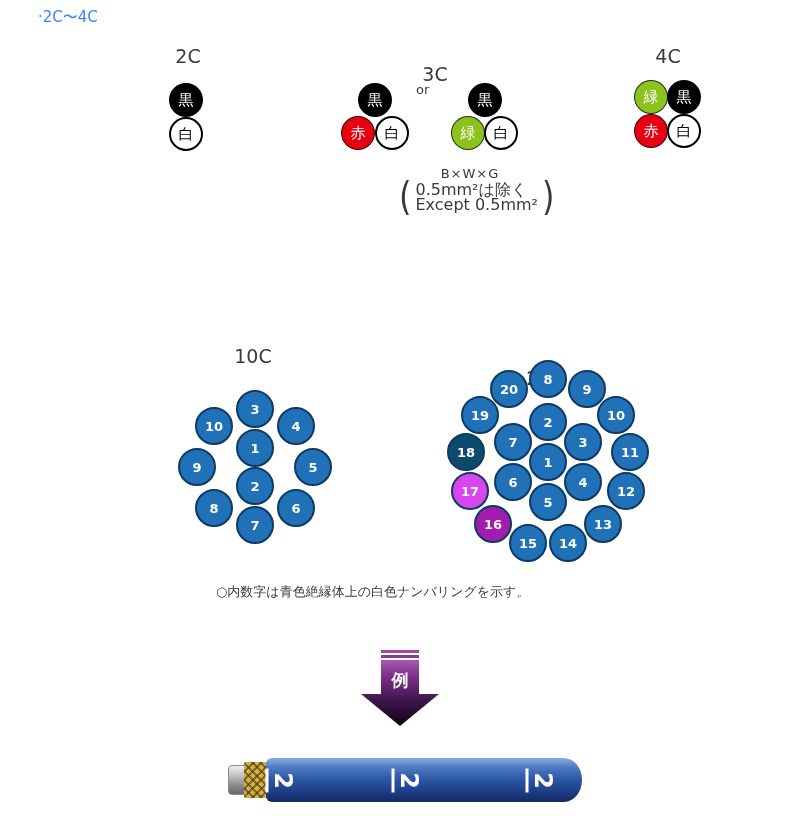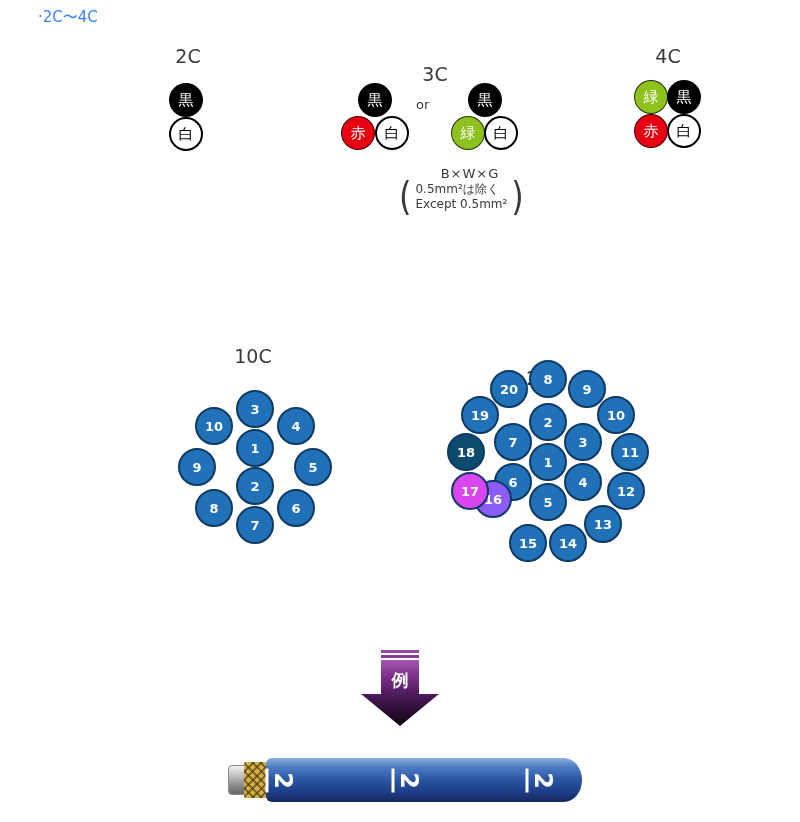--- a/index.html
+++ b/index.html
@@ -14,28 +14,28 @@
   #lbl-2c  { left:160px; top:45px; }
   #lbl-3c  { left:407px; top:63px; }
   #lbl-4c  { left:640px; top:45px; }
   #lbl-10c { left:225px; top:345px; }
   #lbl-20c { left:517px; top:323px;margin-top:44px; }
 
   .core { position:absolute; width:34px; height:34px; border-radius:50%;
           display:flex; align-items:center; justify-content:center;
           font-size:15px; box-sizing:border-box; }
 
-  .or-text { position:absolute; left:416px; top:97px; font-size:13px; color:#3a3a3a; }
+  .or-text { position:absolute; left:416px; top:82px; font-size:13px; color:#3a3a3a; }
 
   .formula { position:absolute; left:410px; top:166px; width:120px; text-align:center;
              font-size:13px; color:#3a3a3a; letter-spacing:1px; }
 
   .paren-note { position:absolute; left:399px; top:181px; display:flex; align-items:center; color:#3a3a3a; }
   .paren { font-size:32px; line-height:1; transform:scaleY(1.2); color:#3a3a3a; }
-  .paren-lines { display:flex; flex-direction:column; font-size:12px; line-height:15px; padding:0 4px; }
+  .paren-lines { display:flex; flex-direction:column; font-size:16px; line-height:15px; padding:0 4px; }
 
   .num-core { position:absolute; width:38px; height:38px; border-radius:50%;
               box-sizing:border-box; border:2px solid #0e3a63; color:#fff;
               display:flex; align-items:center; justify-content:center;
               font-size:13px; font-weight:bold; }
 
   .note { position:absolute; left:216px; top:583px; font-size:13px; color:#3a3a3a; }
 
   #arrow { position:absolute; left:358px; top:650px; }
 
@@ -121,27 +121,28 @@
       <div class="num-core" style="left: 494px; top: 463px; background: rgb(32, 113, 184); border-color: rgb(14, 58, 99);">6</div>
       <div class="num-core" style="left: 494px; top: 423px; background: rgb(32, 113, 184); border-color: rgb(14, 58, 99);">7</div>
       <div class="num-core" style="left: 529px; top: 360px; background: rgb(32, 113, 184); border-color: rgb(14, 58, 99);">8</div>
       <div class="num-core" style="left: 568px; top: 370px; background: rgb(32, 113, 184); border-color: rgb(14, 58, 99);">9</div>
       <div class="num-core" style="left: 597px; top: 396px; background: rgb(32, 113, 184); border-color: rgb(14, 58, 99);">10</div>
       <div class="num-core" style="left: 611px; top: 433px; background: rgb(32, 113, 184); border-color: rgb(14, 58, 99);">11</div>
       <div class="num-core" style="left: 607px; top: 472px; background: rgb(32, 113, 184); border-color: rgb(14, 58, 99);">12</div>
       <div class="num-core" style="left: 584px; top: 505px; background: rgb(32, 113, 184); border-color: rgb(14, 58, 99);">13</div>
       <div class="num-core" style="left: 549px; top: 524px; background: rgb(32, 113, 184); border-color: rgb(14, 58, 99);">14</div>
       <div class="num-core" style="left: 509px; top: 524px; background: rgb(32, 113, 184); border-color: rgb(14, 58, 99);">15</div>
-      <div class="num-core" style="left: 474px; top: 480px; background: #8b5cf6; border-color: rgb(14, 58, 99);">16</div>
+      <div class="num-core" style="left: 474px; top: 505px; background: #a21caf; border-color: rgb(14, 58, 99);">16</div>
       <div class="num-core" style="left: 451px; top: 472px; background: #d946ef; border-color: rgb(14, 58, 99);">17</div>
       <div class="num-core" style="left: 447px; top: 433px; background: #0c4a6e; border-color: rgb(14, 58, 99);">18</div>
       <div class="num-core" style="left: 461px; top: 396px; background: rgb(32, 113, 184); border-color: rgb(14, 58, 99);">19</div>
       <div class="num-core" style="left: 490px; top: 370px; background: rgb(32, 113, 184); border-color: rgb(14, 58, 99);">20</div>
     </div>
 
+  <div class="note">○内数字は青色絶縁体上の白色ナンバリングを示す。</div>
 
   <svg id="arrow" width="84" height="78" viewBox="0 0 84 78">
     <defs>
       <linearGradient id="agrad" x1="0" y1="0" x2="0" y2="1">
         <stop offset="0" stop-color="#a55ab0"></stop>
         <stop offset="0.25" stop-color="#7d2f8a"></stop>
         <stop offset="0.6" stop-color="#41164f"></stop>
         <stop offset="1" stop-color="#0e020f"></stop>
       </linearGradient>
     </defs>

